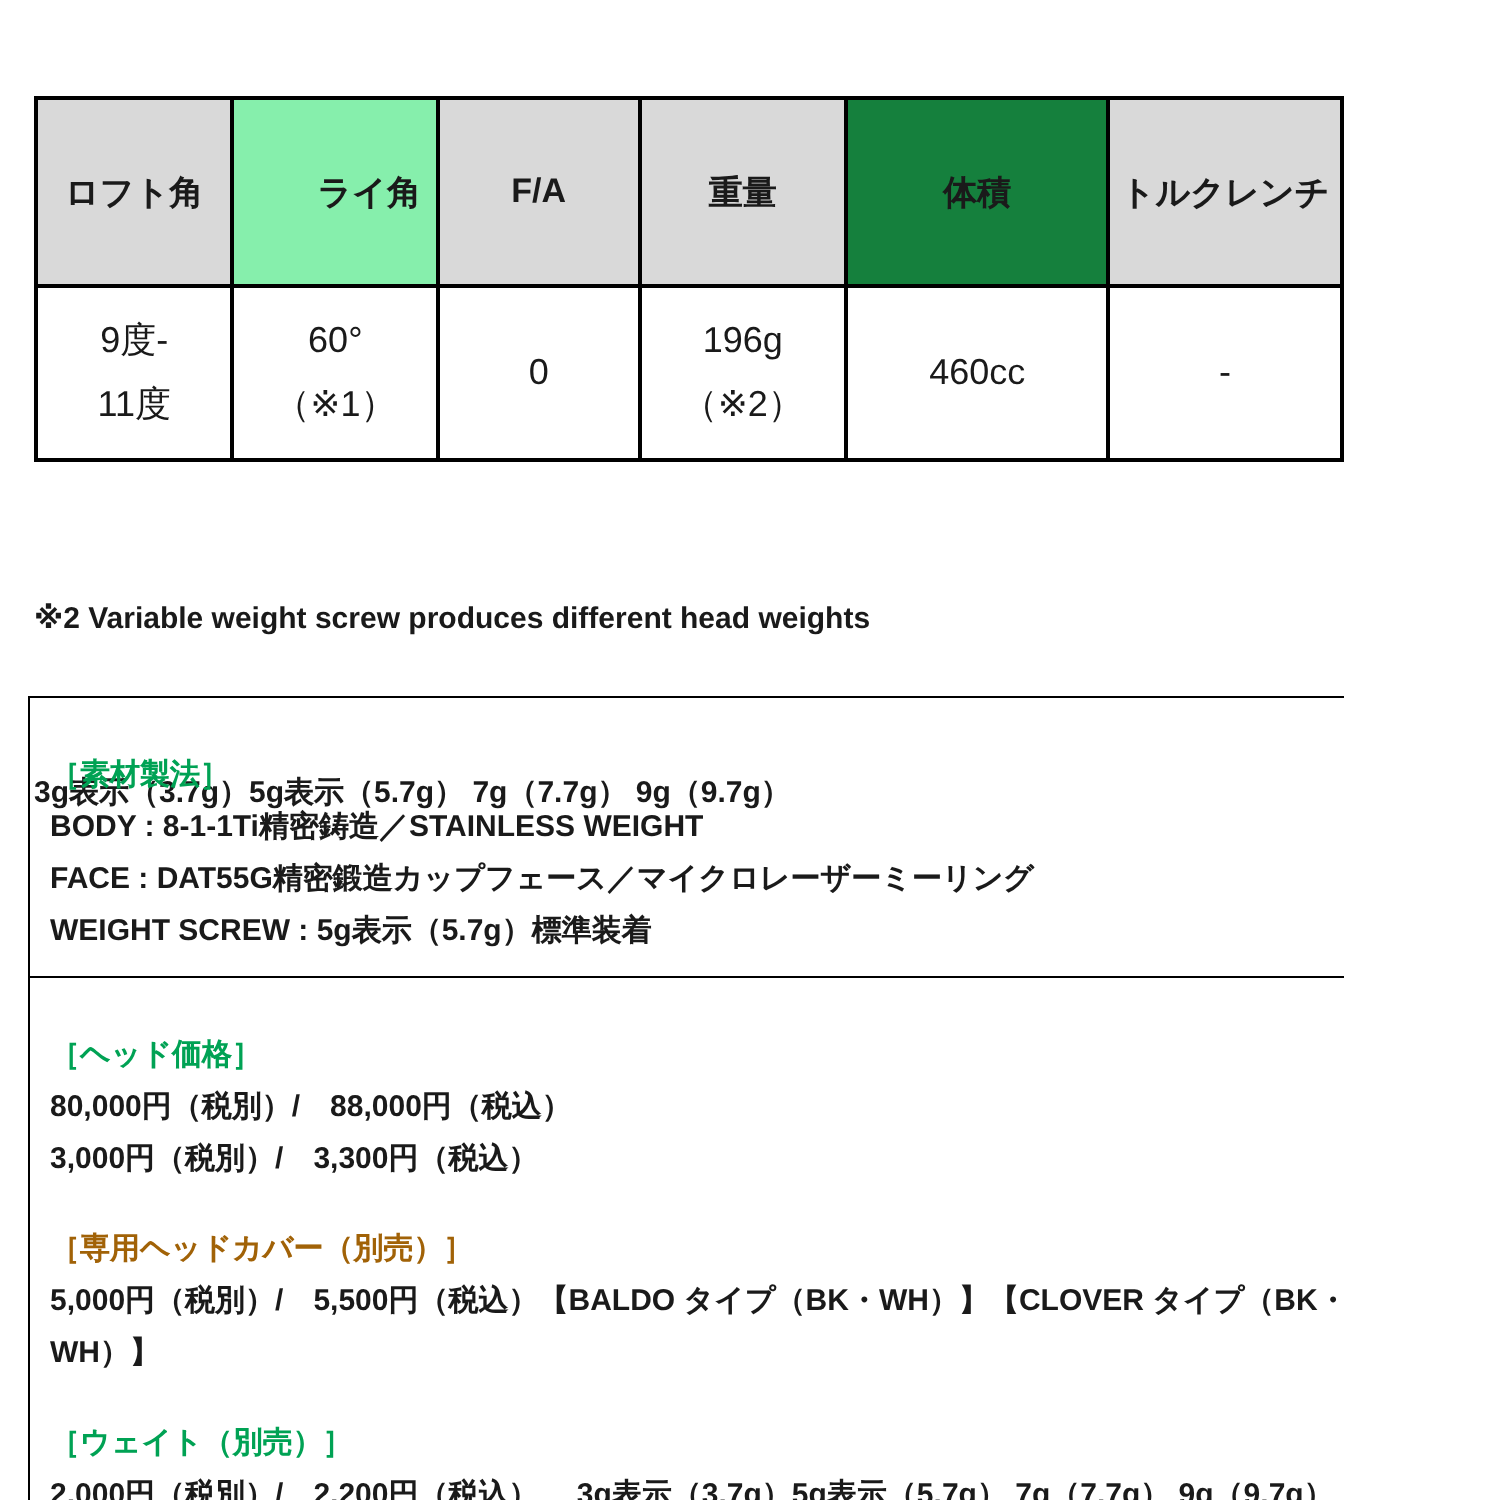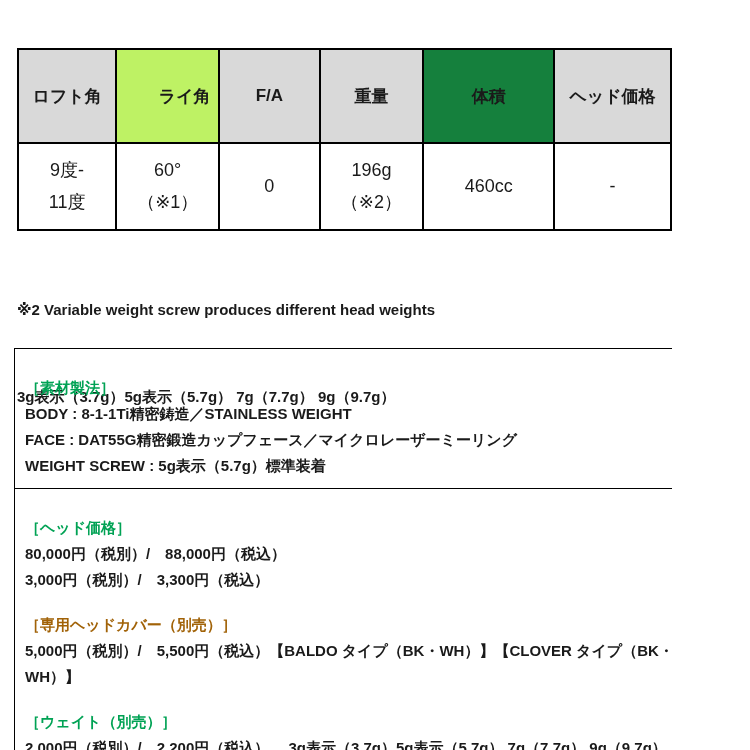--- a/index.html
+++ b/index.html
@@ -82,25 +82,25 @@
       <col style="width:110px">
         <col style="width:109px">
         <col style="width:112px">
       <col style="width:110px">
         <col style="width:144px">
         <col style="width:133px">
     </colgroup>
     <tbody>
         <tr>
       <th class="hdr" style="background: rgb(217, 217, 217);">ロフト角</th>
-      <th class="hdr" style="background: #bef264; padding-left: 36px;">ライ角</th>
+      <th class="hdr" style="background: #86efac; padding-left: 36px;">ライ角</th>
       <th class="hdr" style="background: rgb(217, 217, 217);">F/A</th>
       <th class="hdr" style="background: rgb(217, 217, 217);">重量</th>
       <th class="hdr" style="background: #15803d;">体積</th>
-      <th class="hdr" style="background: rgb(217, 217, 217);">ヘッド価格</th>
+      <th class="hdr" style="background: rgb(217, 217, 217);">トルクレンチ</th>
     </tr>
     <tr>
       <td>9度-
 11度</td>
       <td>60°
 （※1）</td>
       <td>0</td>
       <td>196g
 （※2）</td>
       <td>460cc</td>

